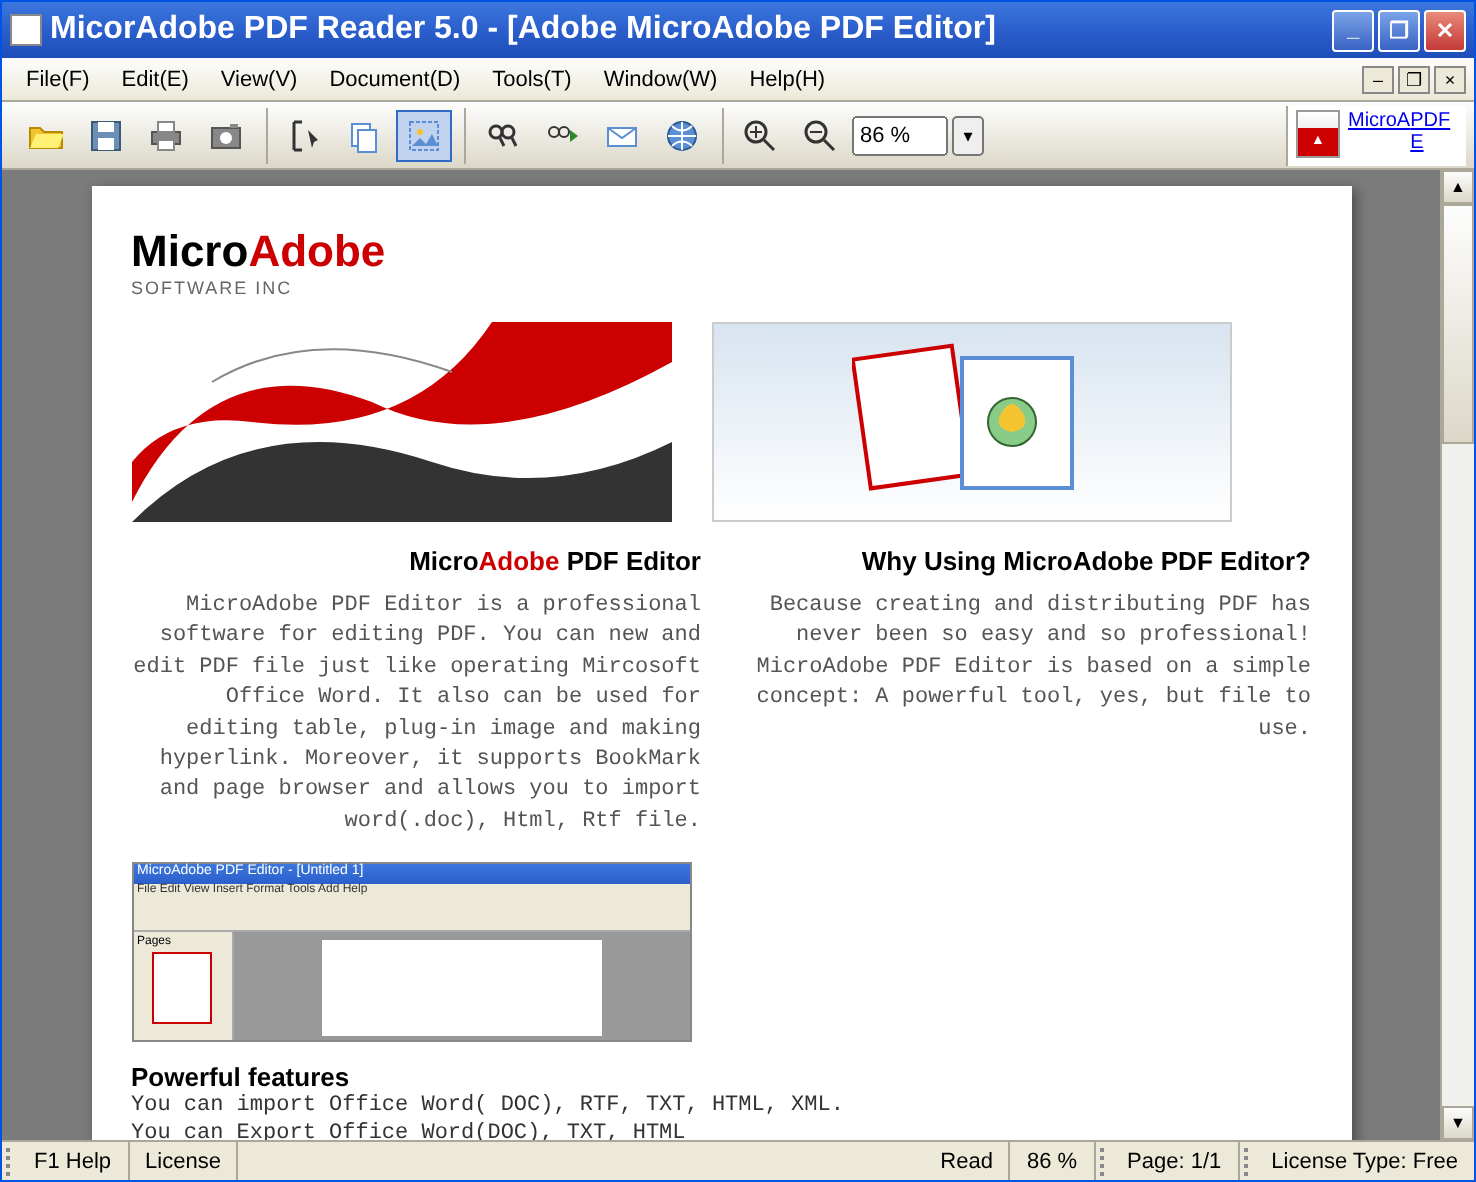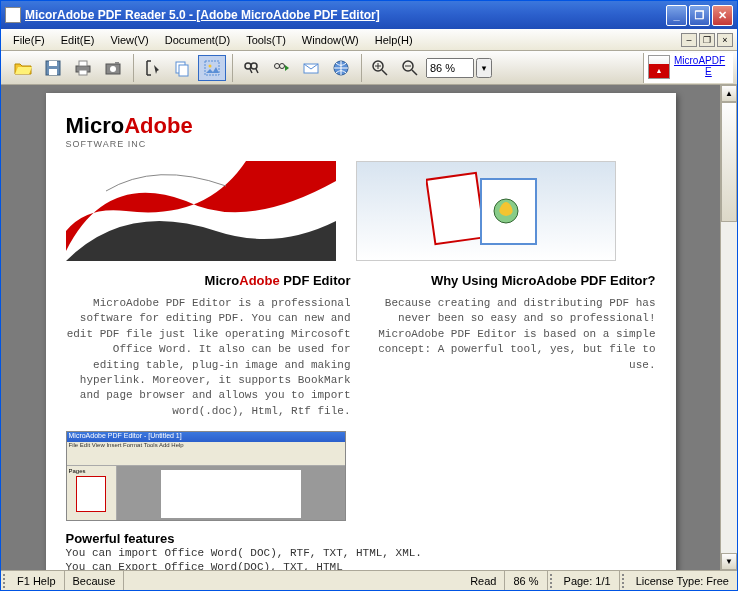--- a/index.html
+++ b/index.html
@@ -1,20 +1,20 @@
 <!DOCTYPE html>
 <html><head>
 <meta charset="utf-8">
 <style>
 * { margin: 0; padding: 0; box-sizing: border-box; }
 body { font-family: Tahoma, sans-serif; font-size: 11px; background: #ece9d8; width: 738px; height: 591px; overflow: hidden; }
 .window { width: 738px; height: 591px; border: 1px solid #0054e3; background: #ece9d8; }
 .titlebar { height: 28px; background: linear-gradient(to bottom, #3b77dd 0%, #2b5fcc 50%, #1e4db8 100%); display: flex; align-items: center; padding: 0 4px; color: white; font-weight: bold; }
 .titlebar-icon { width: 16px; height: 16px; background: #fff; margin-right: 4px; border: 1px solid #888; }
-.titlebar-text { flex: 1; font-size: 12px; text-decoration: underline; }
+.titlebar-text { flex: 1; font-size: 16px; }
 .titlebar-btns { display: flex; gap: 2px; }
 .titlebar-btn { width: 21px; height: 21px; border: 1px solid #fff; background: linear-gradient(to bottom, #7ba4e8, #3862c4); color: white; display: flex; align-items: center; justify-content: center; font-size: 11px; font-weight: bold; cursor: pointer; border-radius: 2px; }
 .titlebar-btn.close { background: linear-gradient(to bottom, #e88b7b, #c43838); }
 .menubar { height: 22px; background: linear-gradient(to bottom, #fdfdfd, #ece9d8); border-bottom: 1px solid #aca899; display: flex; align-items: center; padding: 0 4px; }
 .menu-item { padding: 2px 8px; cursor: pointer; }
 .menubar-right { margin-left: auto; display: flex; gap: 2px; align-items: center; }
 .subwin-btn { width: 16px; height: 14px; border: 1px solid #888; background: #ece9d8; font-size: 9px; display: flex; align-items: center; justify-content: center; cursor: pointer; }
 .toolbar-row { height: 34px; background: linear-gradient(to bottom, #fdfdfd, #dcd8c8); border-bottom: 1px solid #aca899; display: flex; align-items: center; padding: 2px 4px; gap: 2px; }
 .toolbar { display: flex; align-items: center; gap: 2px; padding: 0 4px; border-left: 1px solid #aca899; height: 28px; }
 .toolbar:first-child { border-left: none; }
@@ -259,21 +259,21 @@
       <div class="scroll-track">
         <div class="scroll-thumb"></div>
       </div>
       <div class="scroll-btn">▼</div>
     </div>
   </div>
 
   <div class="statusbar">
     <div class="status-grip"></div>
     <div class="status-cell">F1 Help</div>
-    <div class="status-cell">Because</div>
+    <div class="status-cell">License</div>
     <div class="status-cell" style="flex:1;border-right:none"></div>
     <div class="status-cell">Read</div>
     <div class="status-cell">86 %</div>
     <div class="status-grip"></div>
     <div class="status-cell">Page:  1/1</div>
     <div class="status-grip"></div>
     <div class="status-cell" style="border-right:none">License Type:  Free</div>
   </div>
 </div>
 

